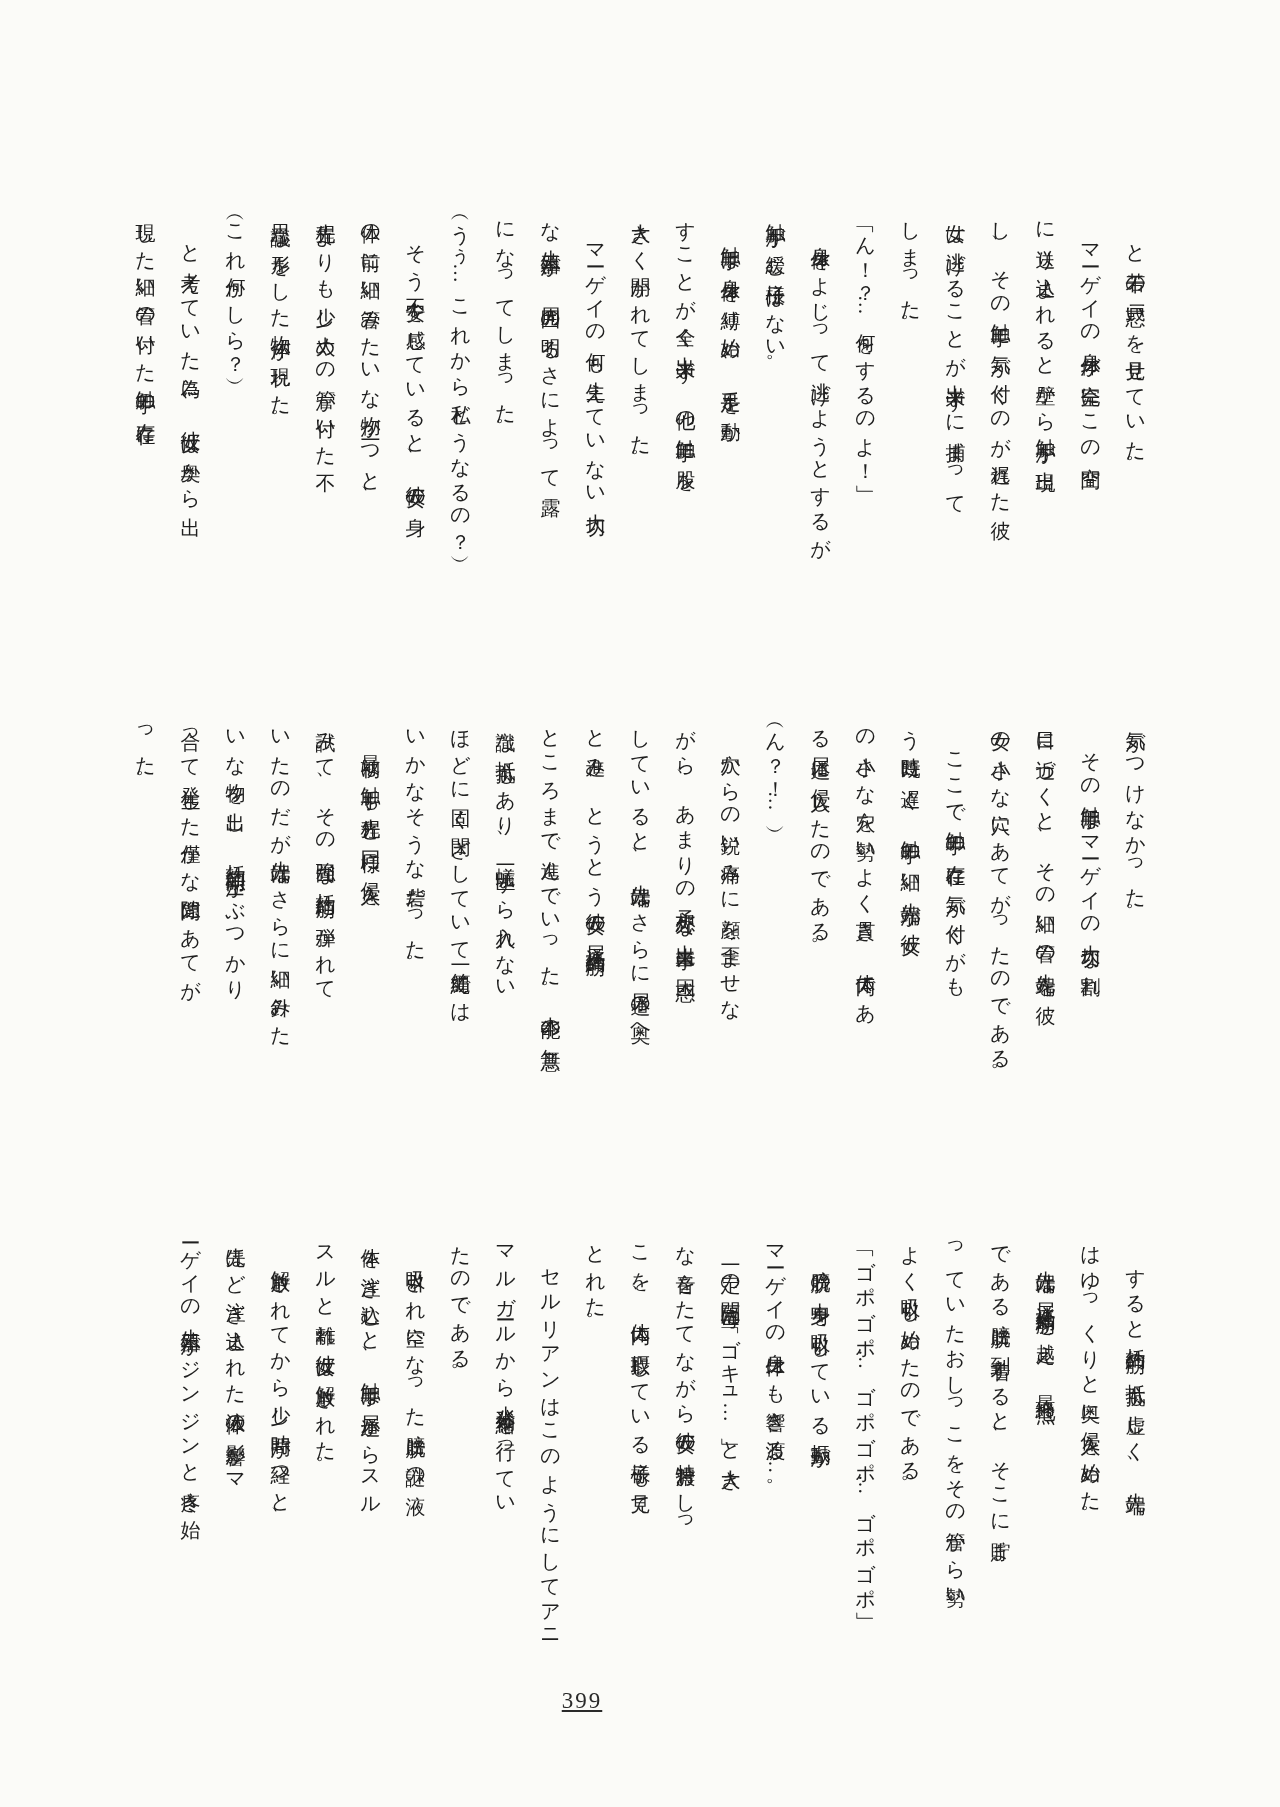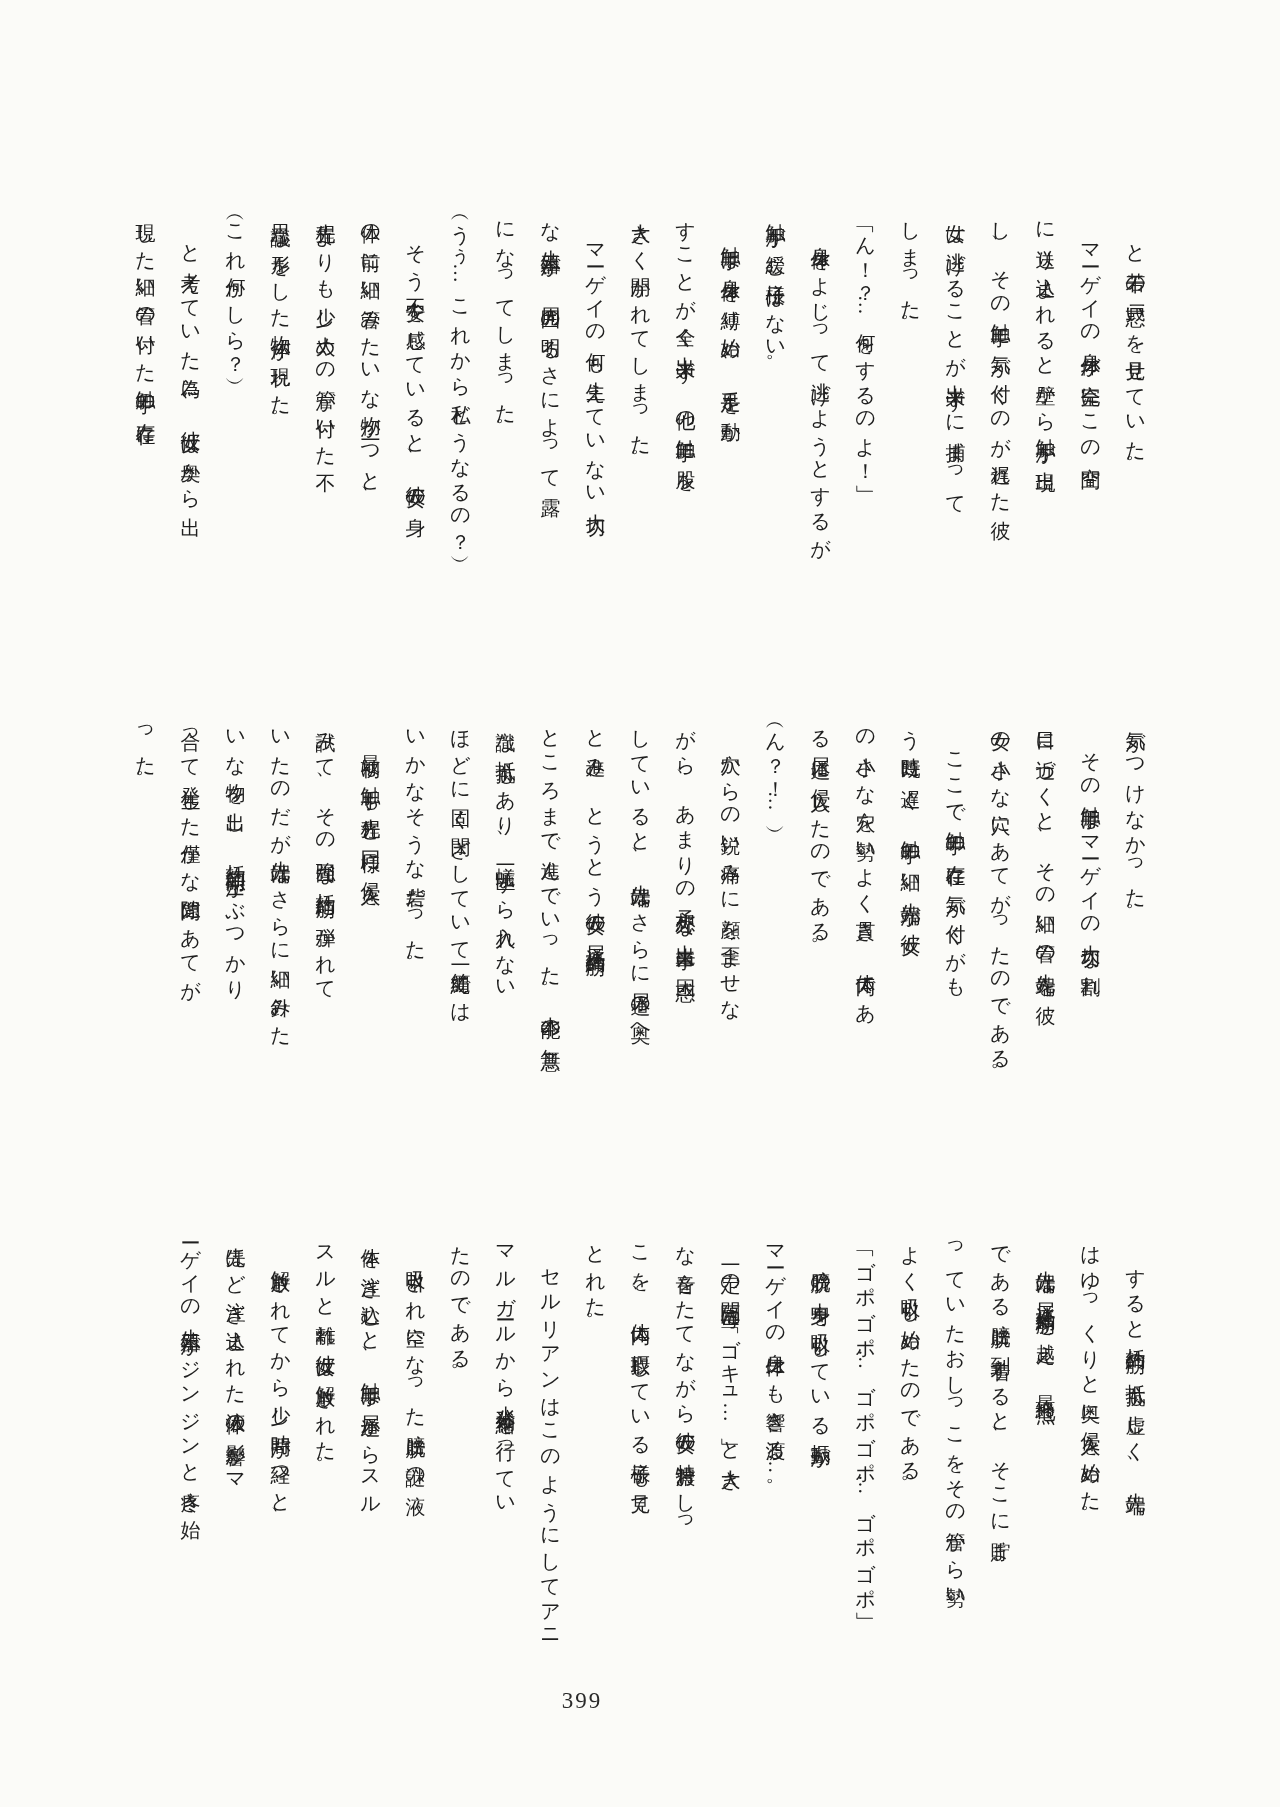--- a/index.html
+++ b/index.html
@@ -35,20 +35,21 @@
   }
   .page-number {
     position: absolute;
     top: 1688px;
     left: 540px;
     width: 84px;
     text-align: center;
     font-size: 23px;
     letter-spacing: 2px;
     color: #2a2a2a;
+    text-decoration: underline;
   }
 </style>
 </head>
 <body>
 
 <div class="page">
   <section class="block" style="top:208px">
       <p class="col" style="padding-top: 23px;">と若干の戸惑いを見せていた。</p>
       <p class="col" style="padding-top: 23px;">マーゲイの身体が完全にこの空間</p>
       <p class="col" style="padding-top: 0px;">に送り込まれると壁から触手が出現</p>

